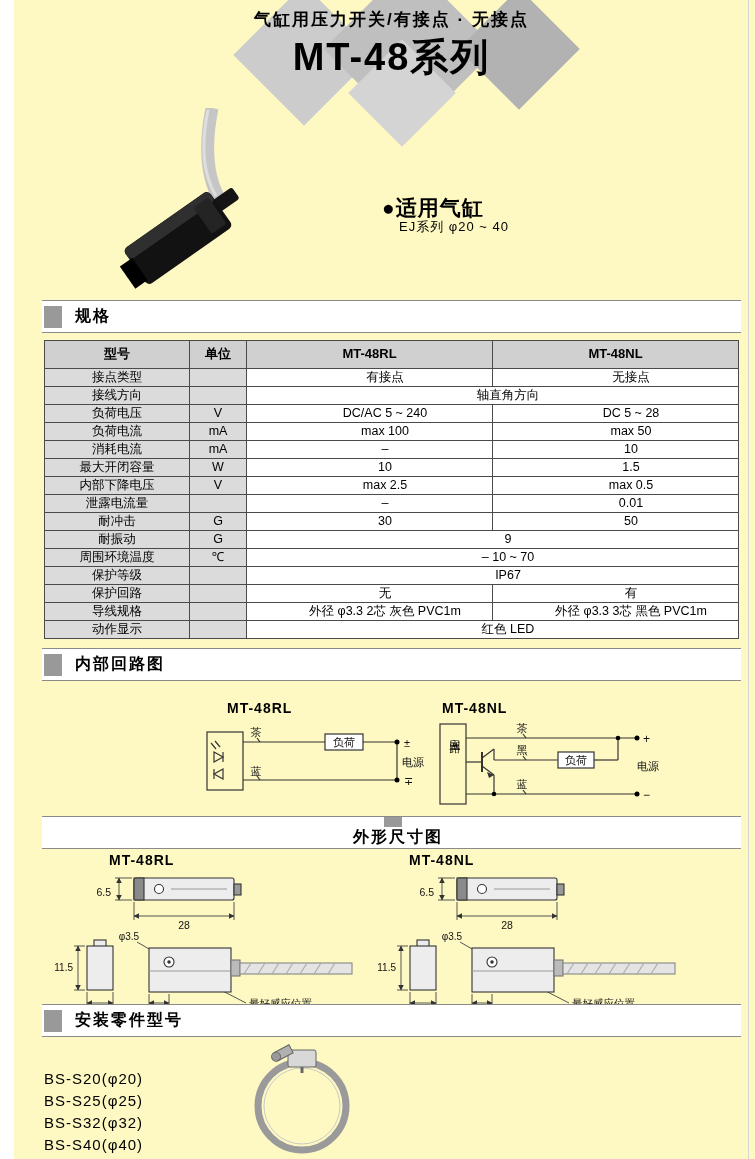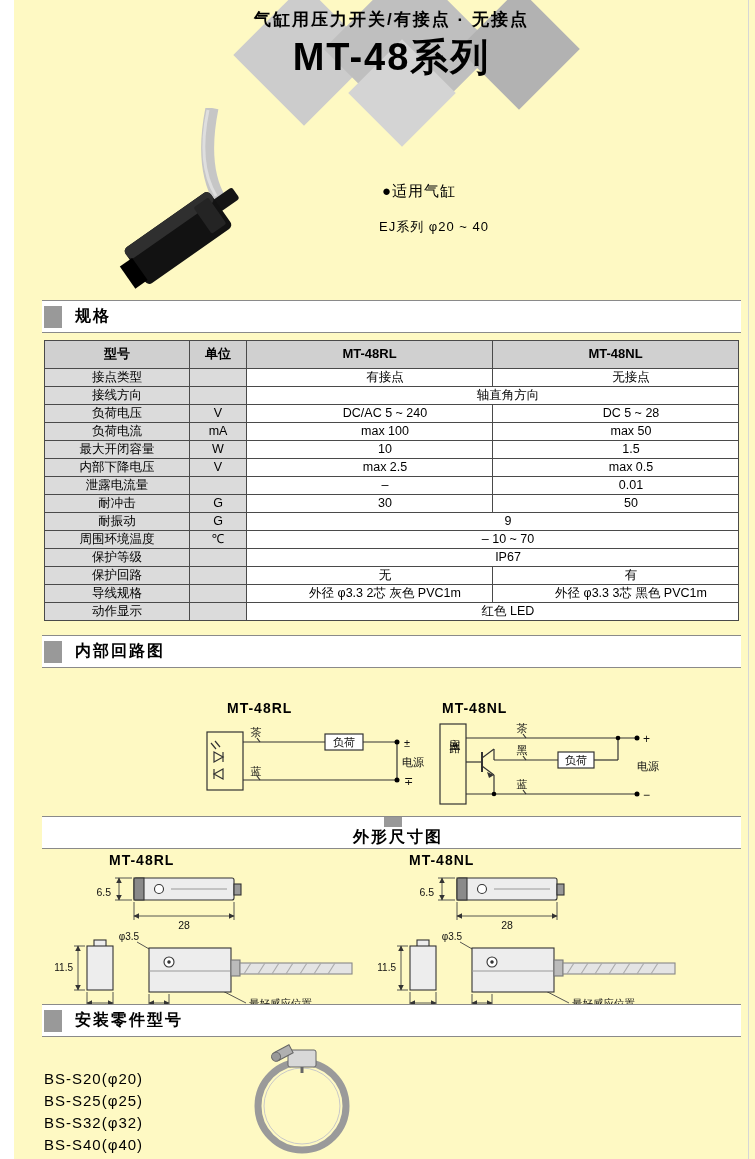--- a/index.html
+++ b/index.html
@@ -13,31 +13,31 @@
   .d1 { left:240px; top:5px;  width:100px; height:100px; background:#cccccc; }
   .d2 { left:335px; top:-12px; width:122px; height:122px; background:#bfbfbf; }
   .d3 { left:462px; top:6px;  width:86px;  height:86px;  background:#b2b2b2; }
   .d4 { left:350px; top:55px; width:76px;  height:76px;  background:#d4d4d4; }
   .subtitle { position:absolute; top:8px; left:0; width:755px; text-align:center;
               font-size:17px; font-weight:bold; letter-spacing:2px; z-index:2; }
   .big-title { position:absolute; top:32px; left:0; width:755px; text-align:center;
                font-size:38px; font-weight:bold; letter-spacing:2px; z-index:2; }
 
   
-  .app-heading { position:absolute; left:368px; top:182px; font-size:15px; font-weight:normal; letter-spacing:1px; }
-  .app-series  { position:absolute; left:365px; top:218px; font-size:13px; letter-spacing:1px; }
+  .app-heading { position:absolute; left:368px; top:194px; font-size:21px; font-weight:bold; letter-spacing:1px; }
+  .app-series  { position:absolute; left:385px; top:218px; font-size:13px; letter-spacing:1px; }
 
   
   .section-header { position:absolute; left:28px; width:699px; height:33px;
                     border-top:1px solid #8a8a8a; border-bottom:1px solid #8a8a8a;
                     display:flex; align-items:center; background:#fff; }
   .section-square { width:18px; height:22px; background:#999; margin-left:2px; }
   .section-title  { margin-left:13px; font-size:16px; font-weight:bold; letter-spacing:2px; }
   .sh-specs    { top:300px; }
-  .sh-circuit  { top:635px; }
+  .sh-circuit  { top:648px; }
   .sh-dims     { top:816px;flex-direction:column; }
   .sh-mounting { top:1004px; }
 
   
   .spec-table { position:absolute; left:30px; top:340px; width:694px;
                 border-collapse:collapse; table-layout:fixed; }
   .spec-table th, .spec-table td { border:1px solid #4a4a4a; text-align:center;
                 vertical-align:middle; padding:0 3px; height:18px; font-size:12.5px;
                 line-height:1.15; overflow:hidden; white-space:nowrap; }
   .spec-table th { background:#d0d0d0; font-size:13px; font-weight:bold; height:28px; }
@@ -132,20 +132,26 @@
           <td class="lbl">负荷电压</td>
           <td class="unit">V</td>
           <td class="val">DC/AC  5 ~ 240</td>
           <td class="val">DC  5 ~ 28</td>
         </tr>
         <tr>
           <td class="lbl">负荷电流</td>
           <td class="unit">mA</td>
           <td class="val">max  100</td>
           <td class="val">max  50</td>
+        </tr>
+        <tr>
+          <td class="lbl">消耗电流</td>
+          <td class="unit">mA</td>
+          <td class="val">–</td>
+          <td class="val">10</td>
         </tr>
         <tr>
           <td class="lbl">最大开闭容量</td>
           <td class="unit">W</td>
           <td class="val">10</td>
           <td class="val">1.5</td>
         </tr>
         <tr>
           <td class="lbl">内部下降电压</td>
           <td class="unit">V</td>

